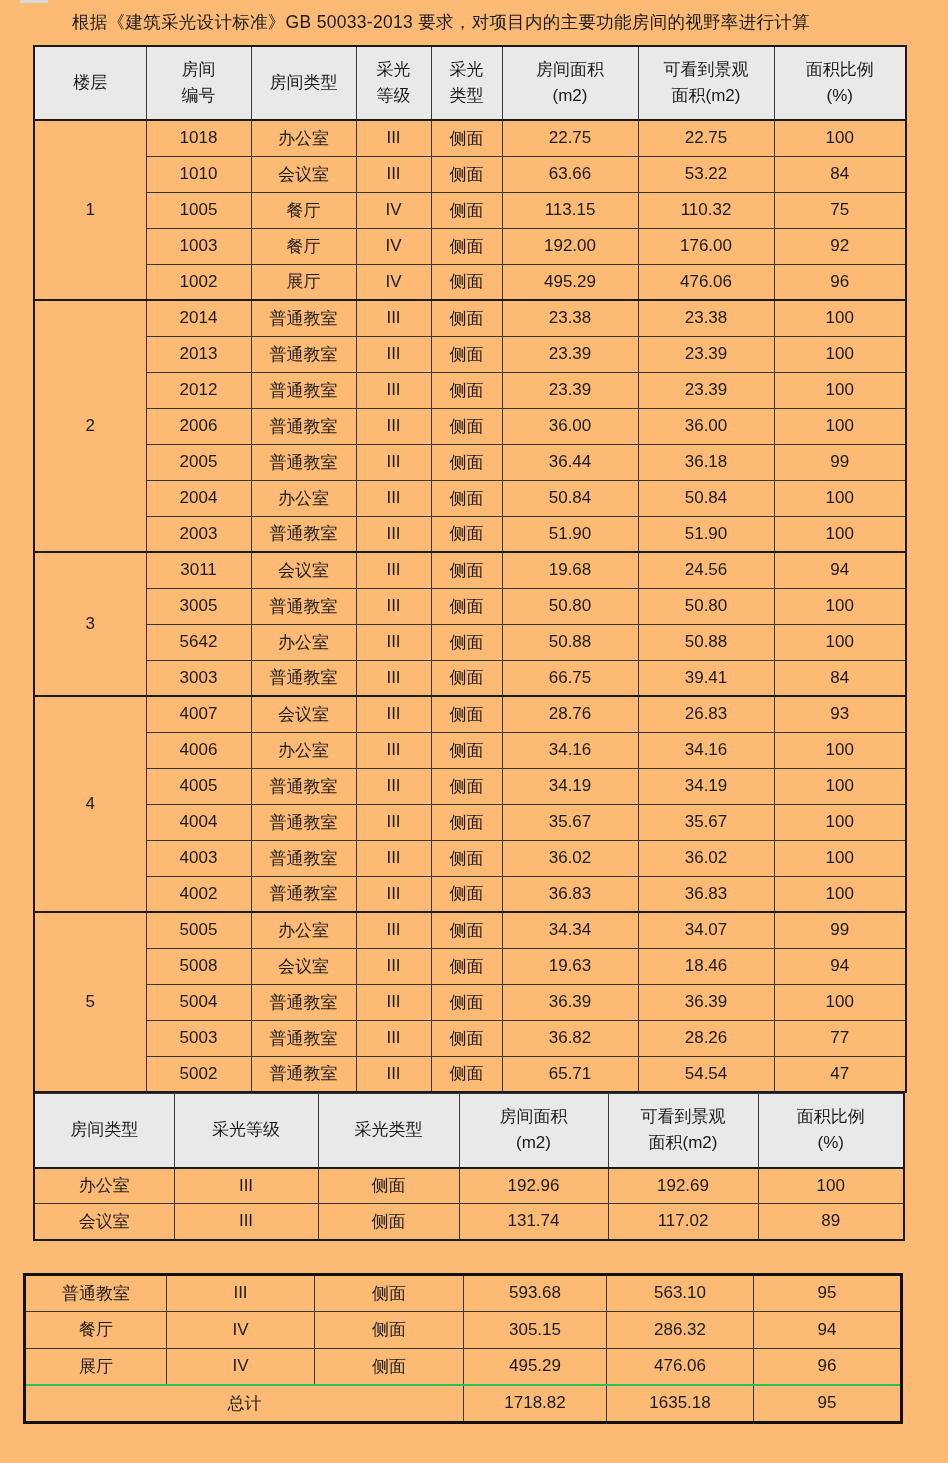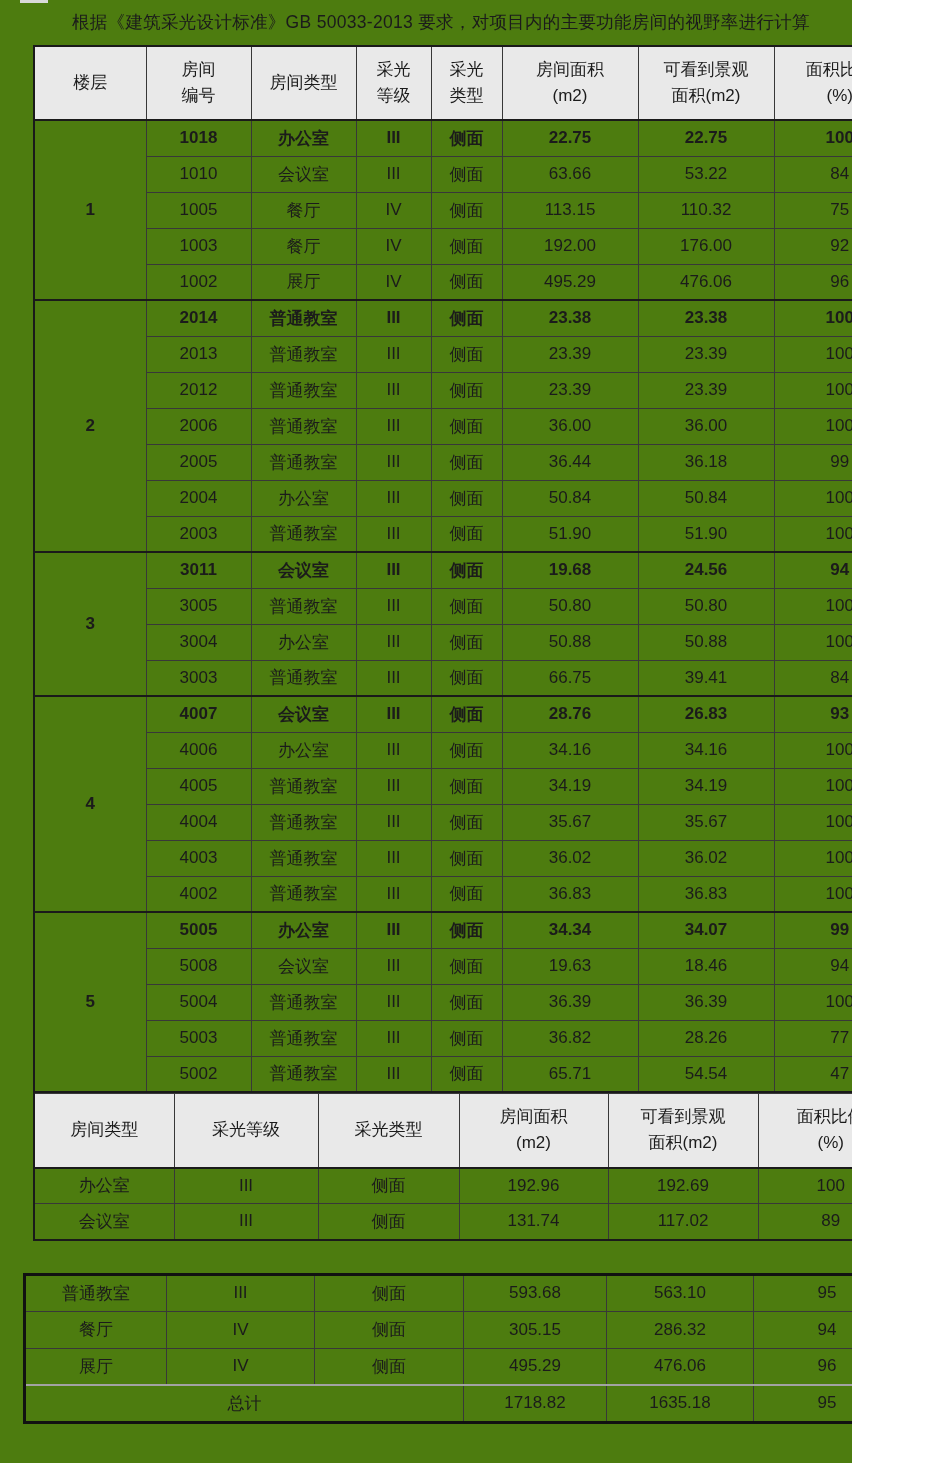--- a/index.html
+++ b/index.html
@@ -5,23 +5,23 @@
   * { box-sizing: border-box; }
   html, body { margin: 0; padding: 0; }
   body {
     width: 948px;
     background: #ffffff;
     font-family: "Liberation Sans", sans-serif;
     color: #1b1b1b;
   }
   .page {
     position: relative;
-    width: 852px;
+    width: 948px;
     height: 1463px;
-    background: #4d7c0f;
+    background: #fdba74;
     overflow: hidden;
   }
   .top-artifact {
     position: absolute;
     left: 20px; top: 0;
     width: 28px; height: 3px;
     background: #d9d9d9;
   }
   .intro {
     padding: 7px 32px 0 36px;
@@ -51,37 +51,37 @@
     line-height: 26px;
   }
   tbody td { height: 36px; }
 
   .main-table {
     margin: 8px 6px 0 33px;
     width: 872px;
     border: 2px solid #1a1a1a;
   }
   .main-table thead tr { border-bottom: 2px solid #1a1a1a; }
-  .main-table tr.group-start td { border-top: 2px solid #1a1a1a; font-weight: bold; }
+  .main-table tr.group-start td { border-top: 2px solid #1a1a1a; }
 
   .summary-table {
     margin-left: 33px;
     width: 870px;
     border: 2px solid #1a1a1a;
     border-top: none;
   }
   .summary-table thead tr { border-bottom: 2px solid #1a1a1a; }
 
   .fragment-table {
     margin: 32px 0 0 23px;
     width: 877px;
     border: 3px solid #111111;
   }
   .fragment-table tbody td { height: 37px; }
-  .fragment-table tr.total-row td { border-top: 2px solid #a3a3a3; }
+  .fragment-table tr.total-row td { border-top: 2px solid #22c55e; }
 </style>
 </head>
 <body>
 
 <div class="page">
 
   <div class="top-artifact"></div>
 
   <div class="intro">
     <div class="line1">根据《建筑采光设计标准》GB 50033-2013 要求，对项目内的主要功能房间的视野率进行计算</div>
@@ -256,21 +256,21 @@
         <tr>
           <td>3005</td>
           <td>普通教室</td>
           <td>III</td>
           <td>侧面</td>
           <td>50.80</td>
           <td>50.80</td>
           <td>100</td>
         </tr>
         <tr>
-          <td>3004</td>
+          <td>5642</td>
           <td>办公室</td>
           <td>III</td>
           <td>侧面</td>
           <td>50.88</td>
           <td>50.88</td>
           <td>100</td>
         </tr>
         <tr>
           <td>3003</td>
           <td>普通教室</td>

